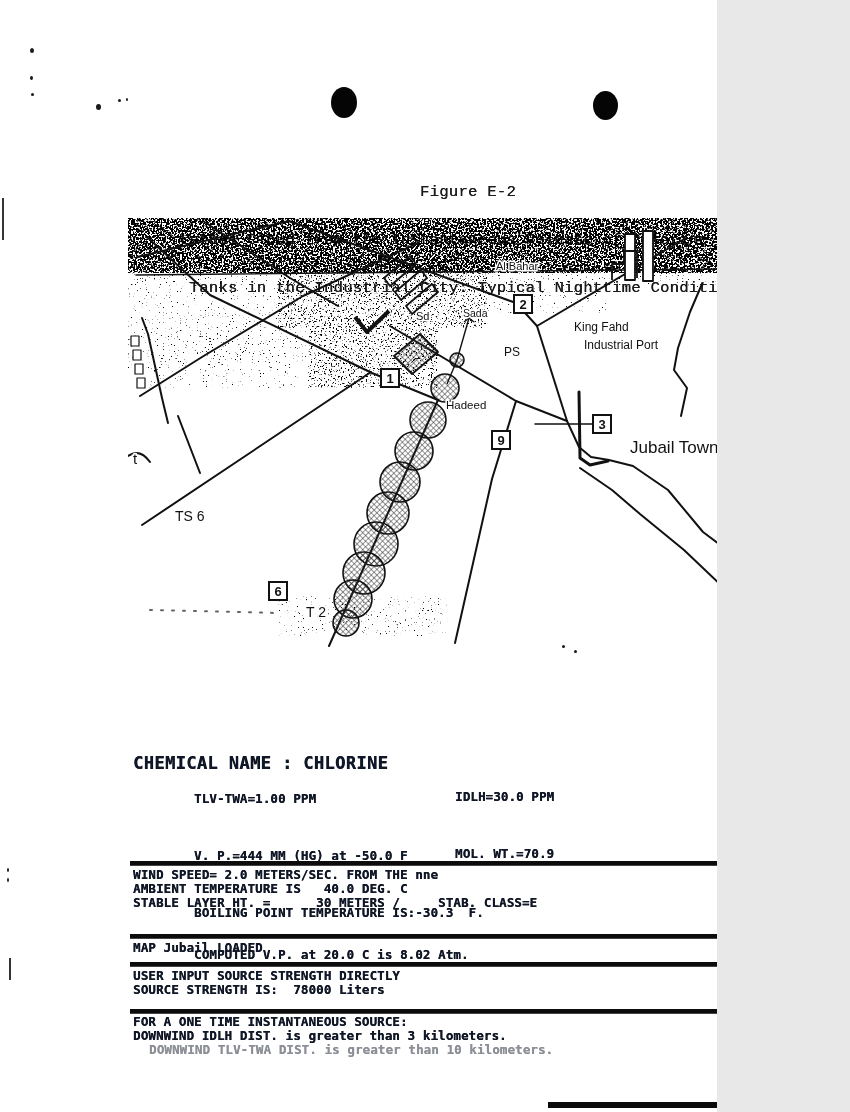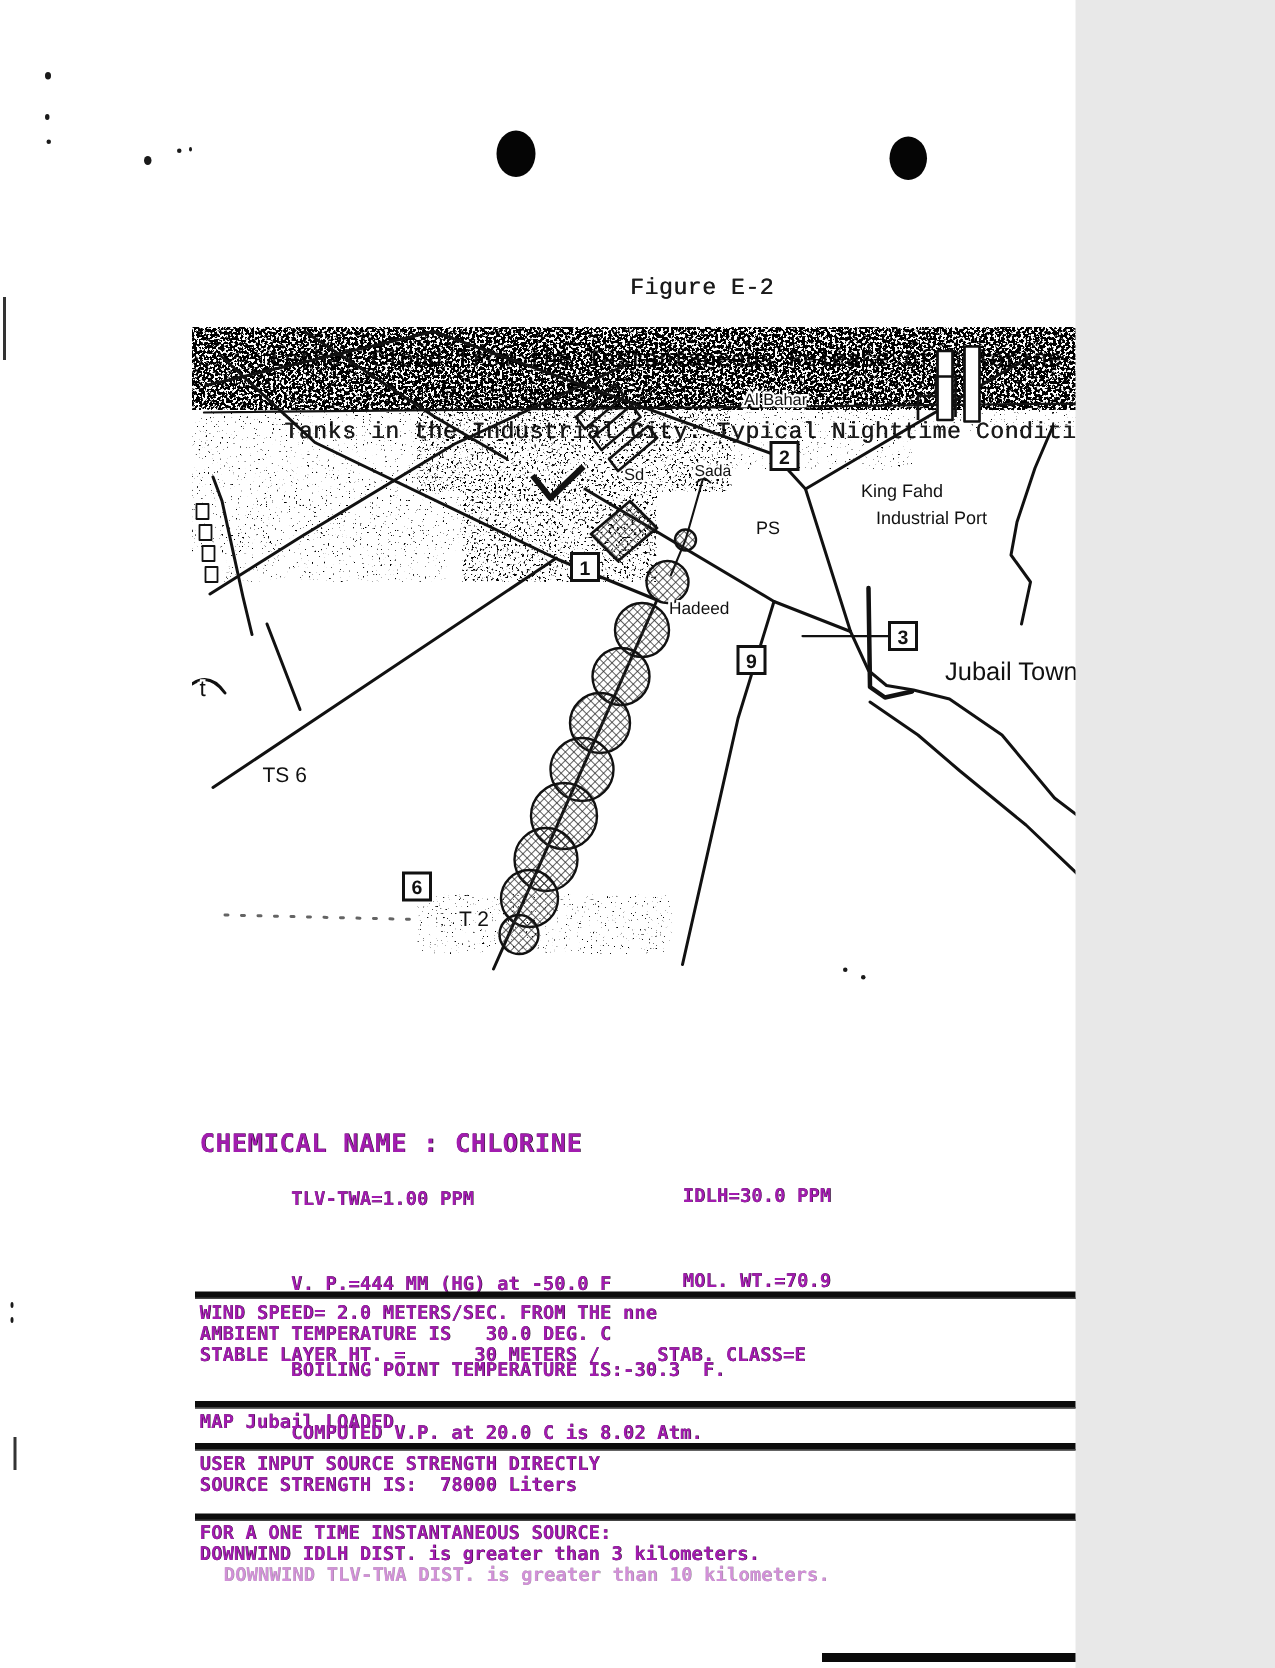--- a/index.html
+++ b/index.html
@@ -10,21 +10,21 @@
   .speck{position:absolute;background:#1a1a1a;border-radius:50%;}
   .vmark{position:absolute;background:#333;}
   .bottom-bar{position:absolute;background:#0a0a0a;}
   
   .title-block{position:absolute;left:130px;top:152px;width:676px;text-align:center;
       font-family:"Liberation Mono",monospace;font-size:15.5px;line-height:16px;
       color:#1b1b1b;letter-spacing:.3px;text-shadow:.3px 0 0 #1b1b1b;white-space:pre;}
   
   .map-wrap{position:absolute;left:128px;top:218px;width:722px;height:442px;}
   
-  .printout{position:absolute;left:0;top:0;width:850px;height:1112px;color:#a21caf;}
+  .printout{position:absolute;left:0;top:0;width:850px;height:1112px;color:#0f172a;}
   .po-header{position:absolute;left:133px;top:753px;
       font-family:"DejaVu Sans Mono",monospace;font-weight:bold;font-size:17px;
       letter-spacing:.4px;white-space:pre;text-shadow:.4px 0 0 #101010;}
   .po-line{position:relative;font-family:"DejaVu Sans Mono",monospace;font-weight:bold;
       font-size:12.5px;line-height:14.2px;letter-spacing:.1px;white-space:pre;
       text-shadow:.3px 0 0 #101010;}
   .po-block{position:absolute;left:133px;width:714px;}
   .po-right{position:absolute;left:322px;top:12px;white-space:pre;}
   .rule{position:absolute;left:130px;width:715px;height:3.5px;background:#0c0c0c;
       border-bottom:1px solid #444;}
@@ -209,21 +209,21 @@
       </div>
       <div class="po-line">
         <span>COMPUTED V.P. at 20.0 C is 8.02 Atm.</span>
       </div>
     </div>
 
     <div class="rule" style="top:861px;"></div>
 
     <div class="po-block" style="top:868px;">
       <div class="po-line">WIND SPEED= 2.0 METERS/SEC. FROM THE nne</div>
-      <div class="po-line">AMBIENT TEMPERATURE IS   30.0 DEG. C</div>
+      <div class="po-line">AMBIENT TEMPERATURE IS   40.0 DEG. C</div>
       <div class="po-line">STABLE LAYER HT. =      30 METERS /     STAB. CLASS=E</div>
     </div>
 
     <div class="rule" style="top:934px;"></div>
 
     <div class="po-block" style="top:941px;">
       <div class="po-line">MAP Jubail LOADED</div>
     </div>
 
     <div class="rule" style="top:962px;"></div>

